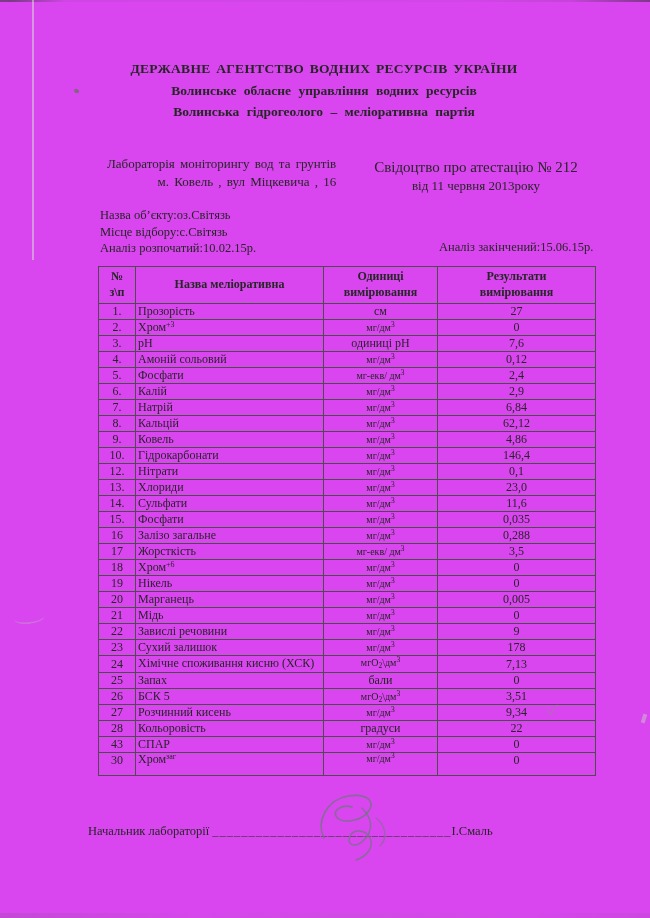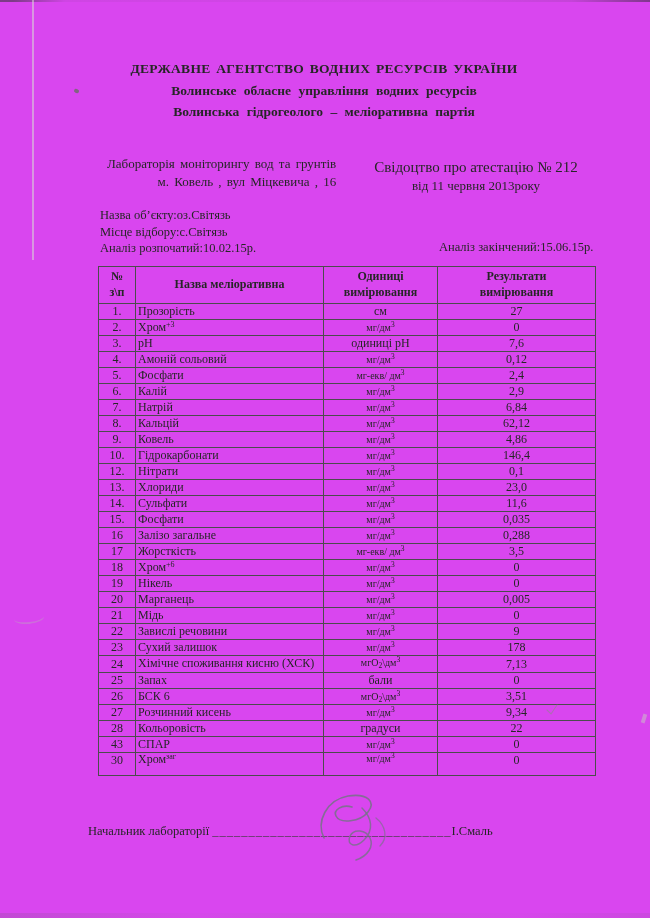--- a/index.html
+++ b/index.html
@@ -251,21 +251,21 @@
           <td class="result">7,13</td>
         </tr>
         <tr>
           <td class="row-number">25</td>
           <td class="ingredient-name">Запах</td>
           <td class="unit">бали</td>
           <td class="result">0</td>
         </tr>
         <tr>
           <td class="row-number">26</td>
-          <td class="ingredient-name">БСК  6</td>
+          <td class="ingredient-name">БСК  5</td>
           <td class="unit u-small">мгО<sub class="chem">2</sub>\дм<sup class="u">3</sup></td>
           <td class="result">3,51</td>
         </tr>
         <tr>
           <td class="row-number">27</td>
           <td class="ingredient-name">Розчинний  кисень</td>
           <td class="unit u-small">мг/дм<sup class="u">3</sup></td>
           <td class="result">9,34</td>
         </tr>
         <tr>

